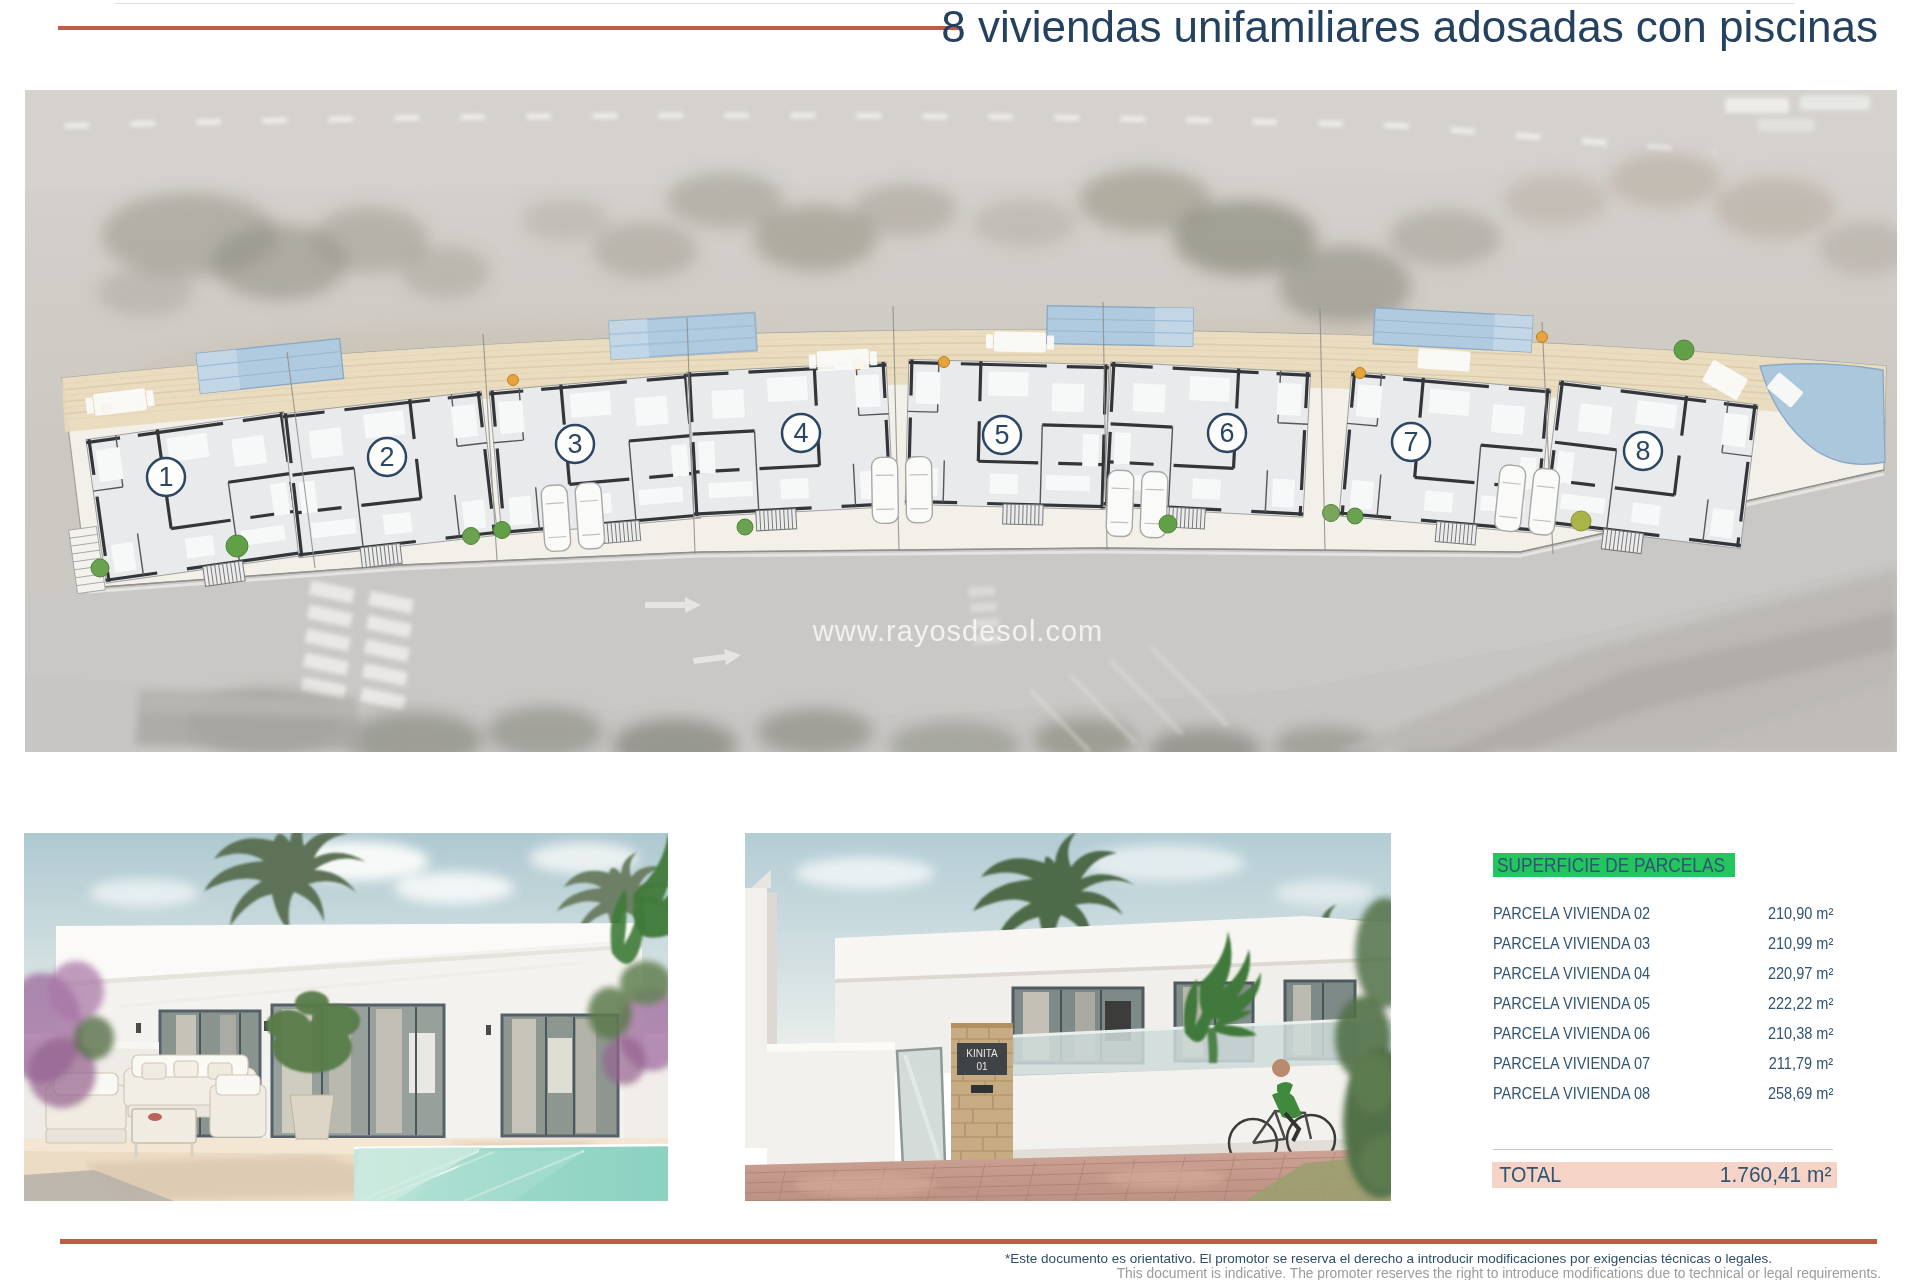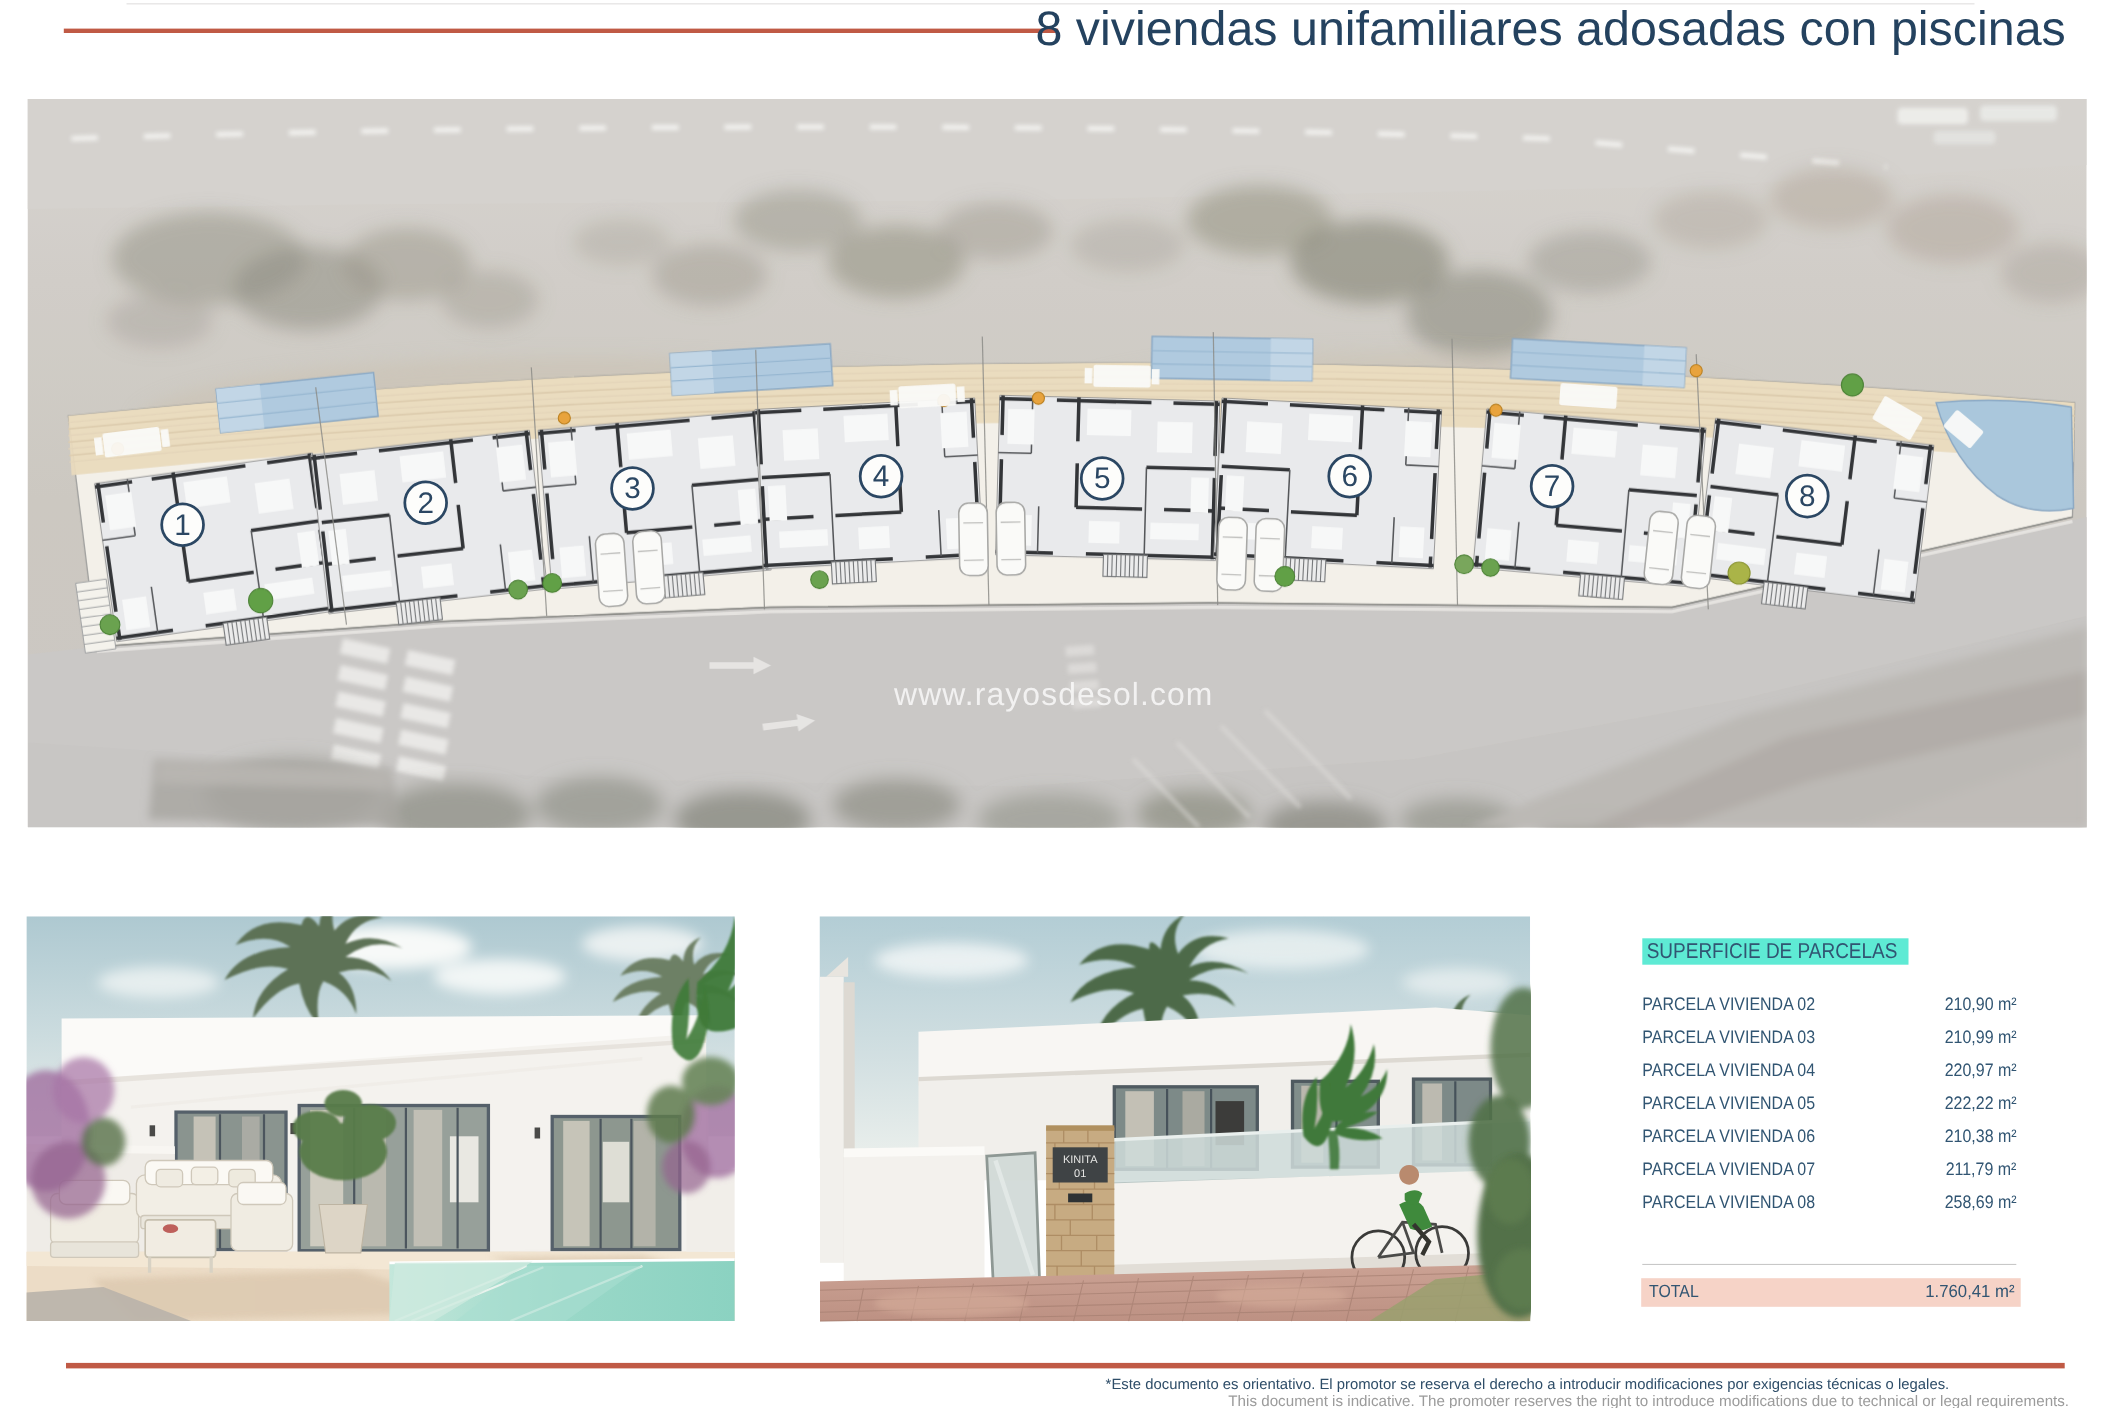--- a/index.html
+++ b/index.html
@@ -675,21 +675,21 @@
   <ellipse cx="640" cy="120" rx="30" ry="55" opacity="0.85"></ellipse>
 </g>
 <g fill="#5f7d50" filter="url(#mb3)">
   <ellipse cx="628" cy="250" rx="22" ry="30" opacity="0.8"></ellipse>
   <ellipse cx="640" cy="330" rx="26" ry="28" opacity="0.8"></ellipse>
 </g>
 </svg>
 
 </div>
 
-<div class="abs" style="left:1493px;top:853px;width:242px;height:24px;background:#5eead4;color:#315572;font-size:19.5px;line-height:24px;padding-left:4px;box-sizing:border-box;white-space:nowrap;"><span style="display:inline-block;transform:scaleX(0.885);transform-origin:0 50%;">SUPERFICIE DE PARCELAS</span></div>
+<div class="abs" style="left:1493px;top:853px;width:242px;height:24px;background:#22c55e;color:#315572;font-size:19.5px;line-height:24px;padding-left:4px;box-sizing:border-box;white-space:nowrap;"><span style="display:inline-block;transform:scaleX(0.885);transform-origin:0 50%;">SUPERFICIE DE PARCELAS</span></div>
 
 <div class="abs" style="left:1493px;top:898px;width:340px;font-size:16.5px;color:#315572;">
 
 
   <div style="height:30.05px;line-height:30.05px;position:relative;"><span style="display:inline-block;transform:scaleX(0.88);transform-origin:0 50%;">PARCELA VIVIENDA 02</span><span style="position:absolute;right:0;transform:scaleX(0.88);transform-origin:100% 50%;">210,90 m²</span></div>
 
   <div style="height:30.05px;line-height:30.05px;position:relative;"><span style="display:inline-block;transform:scaleX(0.88);transform-origin:0 50%;">PARCELA VIVIENDA 03</span><span style="position:absolute;right:0;transform:scaleX(0.88);transform-origin:100% 50%;">210,99 m²</span></div>
 
   <div style="height:30.05px;line-height:30.05px;position:relative;"><span style="display:inline-block;transform:scaleX(0.88);transform-origin:0 50%;">PARCELA VIVIENDA 04</span><span style="position:absolute;right:0;transform:scaleX(0.88);transform-origin:100% 50%;">220,97 m²</span></div>
 
@@ -697,21 +697,21 @@
 
   <div style="height:30.05px;line-height:30.05px;position:relative;"><span style="display:inline-block;transform:scaleX(0.88);transform-origin:0 50%;">PARCELA VIVIENDA 06</span><span style="position:absolute;right:0;transform:scaleX(0.88);transform-origin:100% 50%;">210,38 m²</span></div>
 
   <div style="height:30.05px;line-height:30.05px;position:relative;"><span style="display:inline-block;transform:scaleX(0.88);transform-origin:0 50%;">PARCELA VIVIENDA 07</span><span style="position:absolute;right:0;transform:scaleX(0.88);transform-origin:100% 50%;">211,79 m²</span></div>
 
   <div style="height:30.05px;line-height:30.05px;position:relative;"><span style="display:inline-block;transform:scaleX(0.88);transform-origin:0 50%;">PARCELA VIVIENDA 08</span><span style="position:absolute;right:0;transform:scaleX(0.88);transform-origin:100% 50%;">258,69 m²</span></div>
 </div>
 
 <div class="abs" style="left:1493px;top:1149px;width:340px;height:1px;background:#c8c8c8;"></div>
 
-<div class="abs" style="left:1492px;top:1162px;width:345px;height:26px;background:#f6d3c7;color:#315572;font-size:16px;line-height:26px;">
+<div class="abs" style="left:1492px;top:1162px;width:345px;height:26px;background:#f6d3c7;color:#315572;font-size:22px;line-height:26px;">
   <span style="padding-left:8px;display:inline-block;transform:scaleX(0.9);transform-origin:0 50%;">TOTAL</span><span style="position:absolute;right:6px;transform:scaleX(0.95);transform-origin:100% 50%;">1.760,41 m²</span>
 </div>
 
 <div class="abs" style="left:60px;top:1239px;width:1817px;height:5px;background:#c05a45;"></div>
 
 <div class="abs" style="right:148px;top:1251px;font-size:13.5px;font-weight:normal;color:#2e4d68;white-space:nowrap;">*Este documento es orientativo. El promotor se reserva el derecho a introducir modificaciones por exigencias técnicas o legales.</div>
 
 <div class="abs" style="right:39px;top:1266px;font-size:13.8px;color:#9b9b9b;white-space:nowrap;">This document is indicative. The promoter reserves the right to introduce modifications due to technical or legal requirements.</div>
 
 </body></html>

